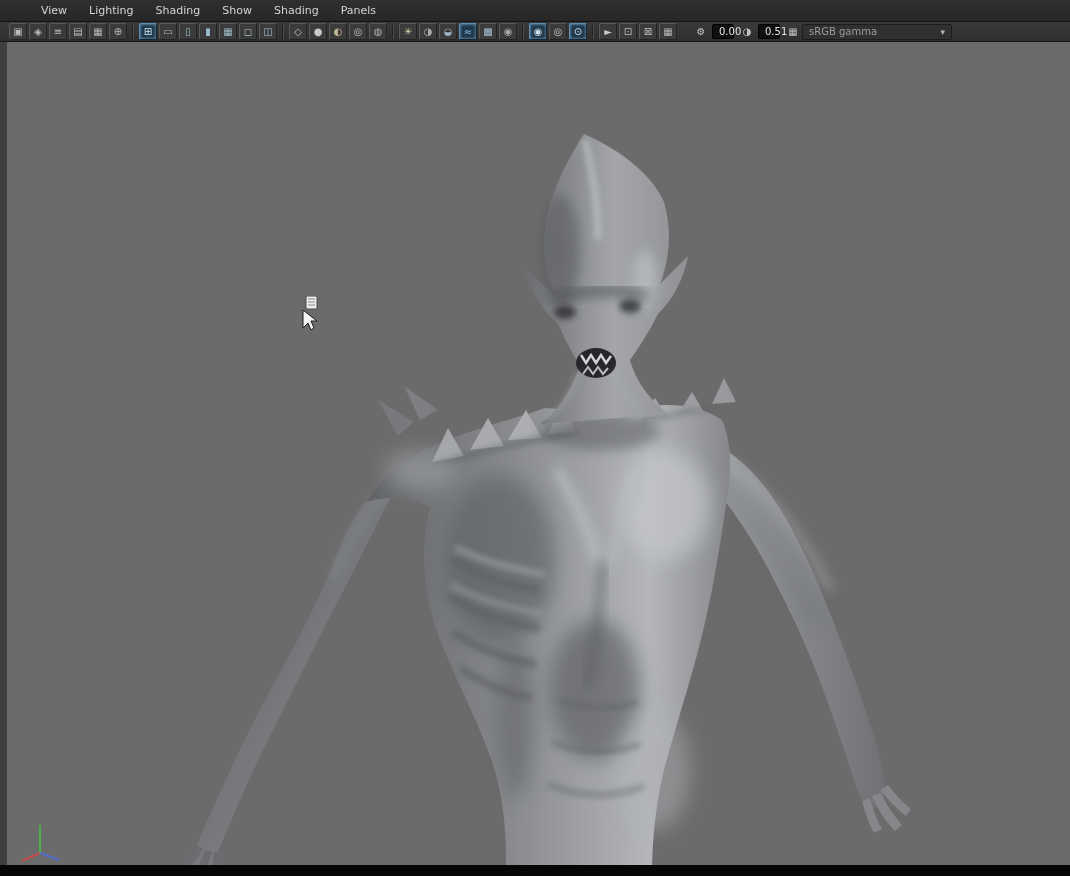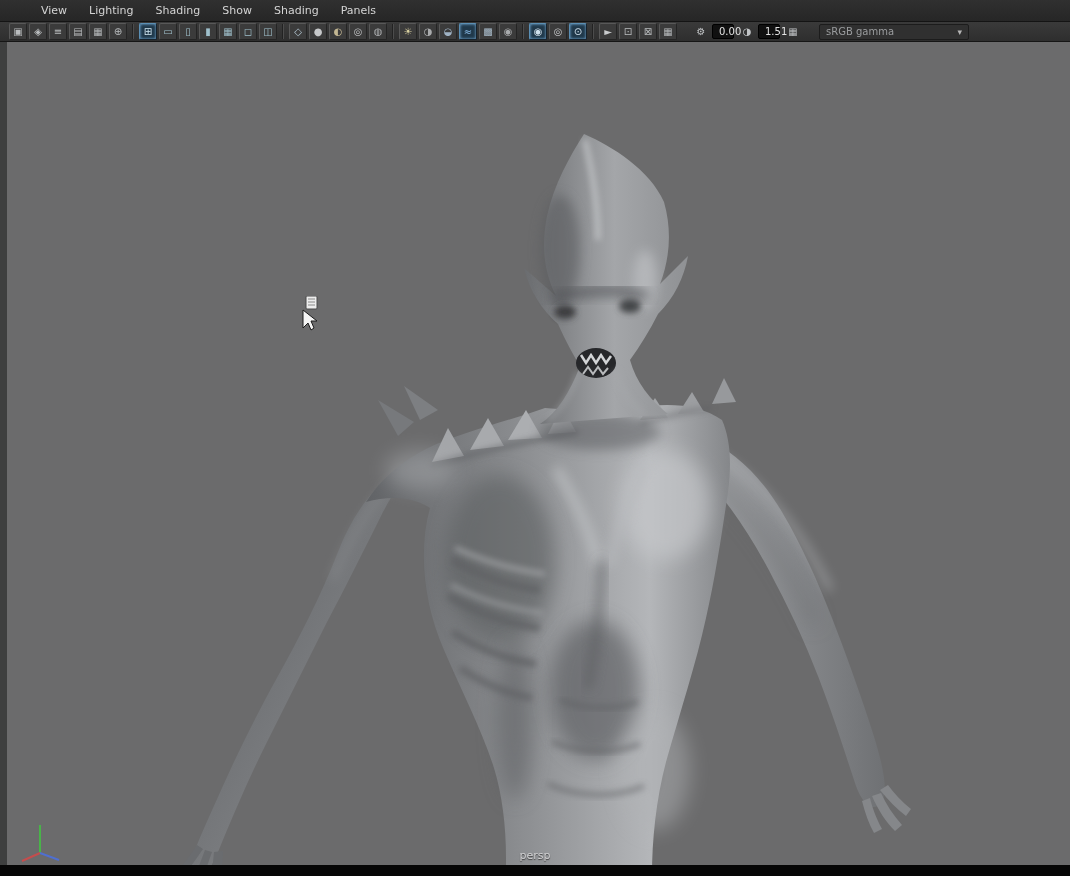--- a/index.html
+++ b/index.html
@@ -47,21 +47,21 @@
     display:inline-block; width:2px; height:15px; margin:0 4px;
     background:#222; border-right:1px solid #4c4c4c;
   }
   .tright { display:flex; align-items:center; margin-left:14px; }
   .numfield {
     width:22px; height:15px; margin:0 4px 0 2px;
     background:#101010; border:1px solid #000; border-radius:2px;
     color:#e2e2e2; font-size:10px; line-height:13px; padding-left:6px;
   }
   .dropdown {
-    width:150px; height:16px; margin-left:17px; padding:0 6px;
+    width:150px; height:16px; margin-left:0; padding:0 6px;
     background:#303030; border:1px solid #1c1c1c; border-radius:2px;
     display:flex; align-items:center; justify-content:space-between;
   }
   .dropdown .dd-label { color:#9a9c9e; font-size:10px; }
   .dropdown .chev { color:#b5b5b5; font-size:9px; }
 
   
   .viewport {
     position:absolute; top:42px; left:0; width:1070px; height:834px;
     background:#6b6b6c; overflow:hidden;
@@ -133,21 +133,21 @@
         <span class="tsep"></span>
         <span class="tbtn" style="color: rgb(201, 203, 205);">►</span>
         <span class="tbtn" style="color: rgb(185, 188, 190);">⊡</span>
         <span class="tbtn" style="color: rgb(185, 188, 190);">⊠</span>
         <span class="tbtn" style="color: rgb(185, 188, 190);">▦</span>
       </div>
     <div class="tright">
       <span class="tbtn plain">⚙</span>
       <div class="numfield">0.00</div>
       <span class="tbtn plain">◑</span>
-      <div class="numfield">1.51</div>
+      <div class="numfield">0.51</div>
       <span class="tbtn plain">▦</span>
       <div class="dropdown">
         <span class="dd-label">sRGB gamma</span>
         <span class="chev">▾</span>
       </div>
     </div>
   </div>
 
   <div class="viewport">
 
@@ -246,21 +246,20 @@
       <path d="M581,355 l5,8 5,-8 5,8 5,-8 5,8 5,-7" fill="none" stroke="#d2d4d6" stroke-width="2.5"></path>
       <path d="M583,374 l5,-7 5,7 5,-7 5,7 5,-6" fill="none" stroke="#b8babc" stroke-width="2"></path>
 
       <path d="M578,372 C572,392 562,408 548,420" stroke="#a6a8ab" stroke-width="4" fill="none" filter="url(#b3)" opacity="0.6"></path>
       <path d="M616,370 C620,390 630,404 644,414" stroke="#a6a8ab" stroke-width="4" fill="none" filter="url(#b3)" opacity="0.6"></path>
     </svg>
 
     <div class="vp-left-edge"></div>
     <div class="vp-bottom-edge"></div>
 
-    <div class="persp-label">persp</div>
 
     <svg class="axis-gizmo" width="50" height="48" xmlns="http://www.w3.org/2000/svg">
       <line x1="24" y1="38" x2="24" y2="10" stroke="#49b349" stroke-width="2"></line>
       <line x1="24" y1="38" x2="6" y2="46" stroke="#c44d4d" stroke-width="2"></line>
       <line x1="24" y1="38" x2="43" y2="45" stroke="#4f6fd0" stroke-width="2"></line>
     </svg>
 
     <svg class="cursor" width="28" height="36" xmlns="http://www.w3.org/2000/svg">
       <g>
         <rect x="8" y="0" width="11" height="13" rx="1" fill="#ededed" stroke="#4a4a4a"></rect>

